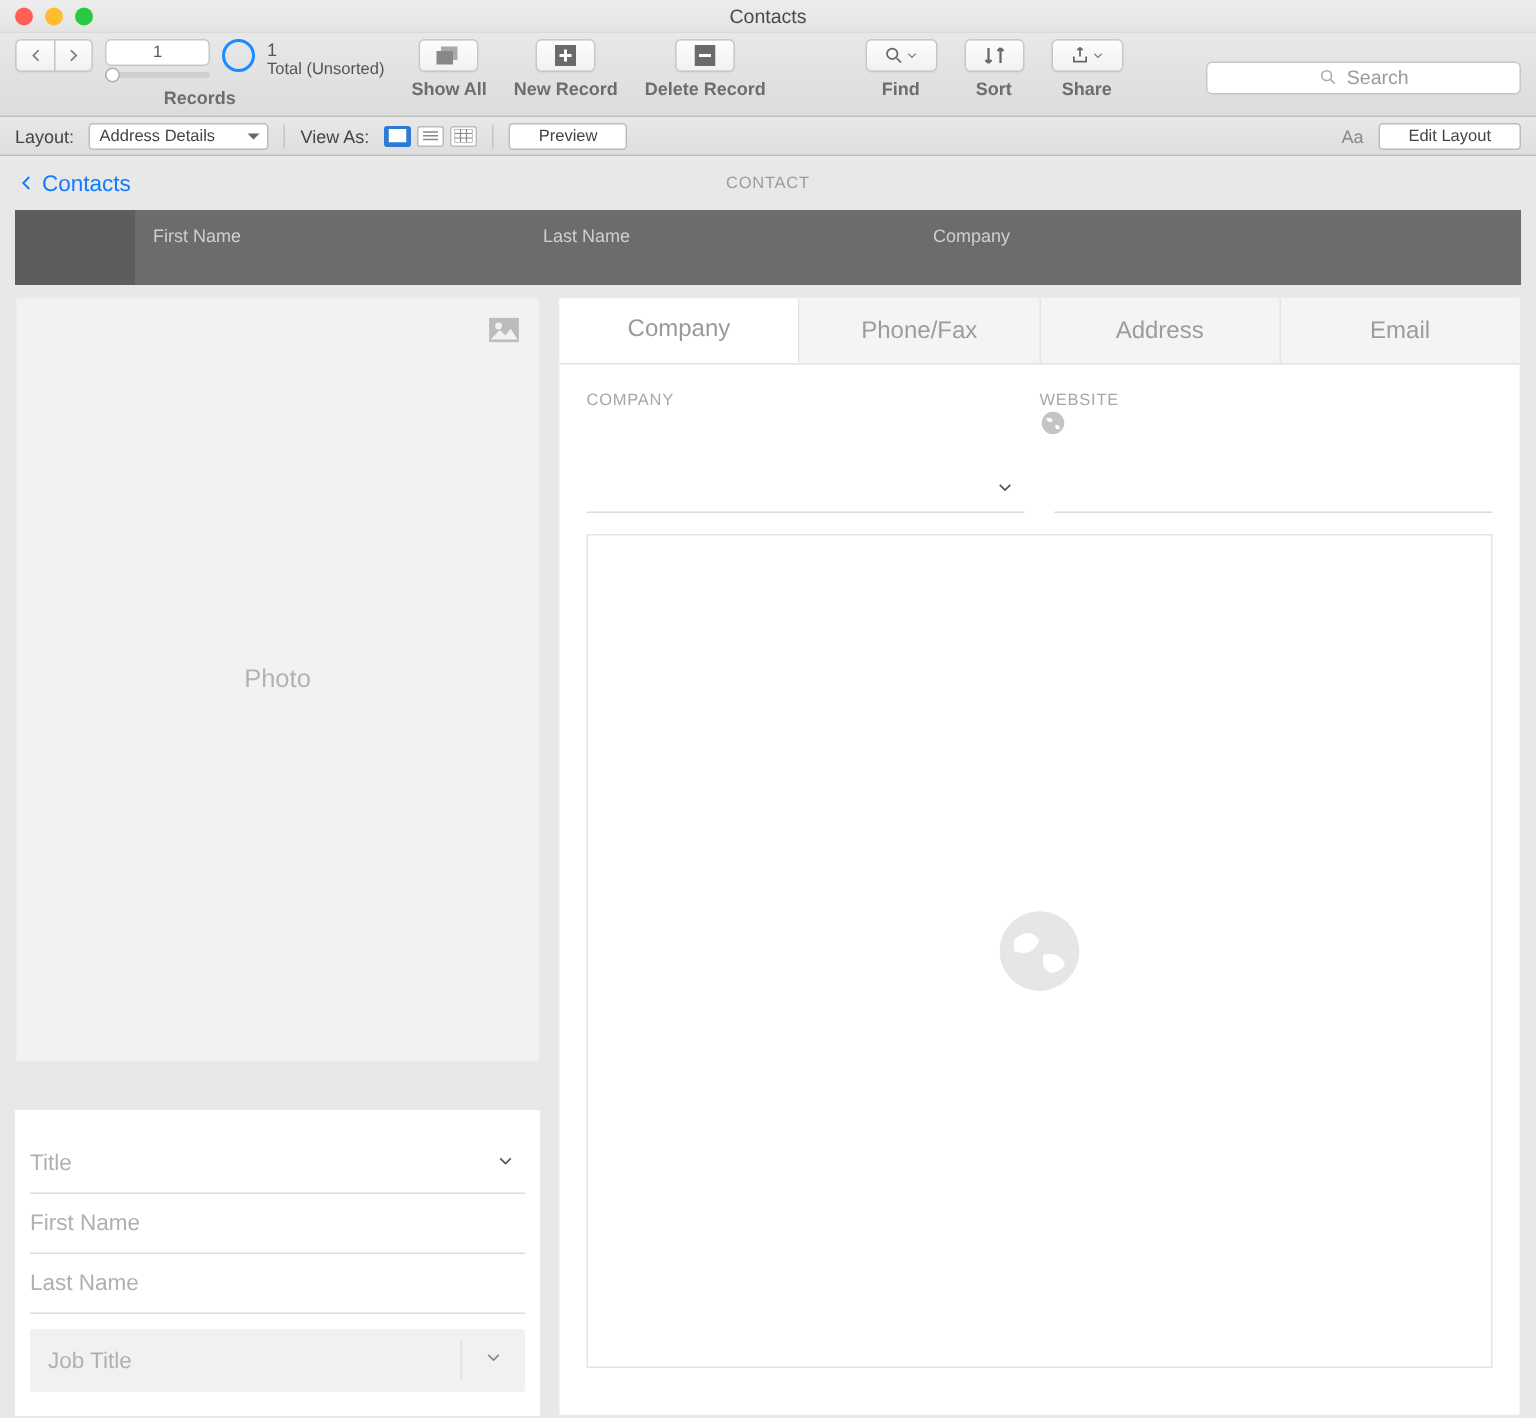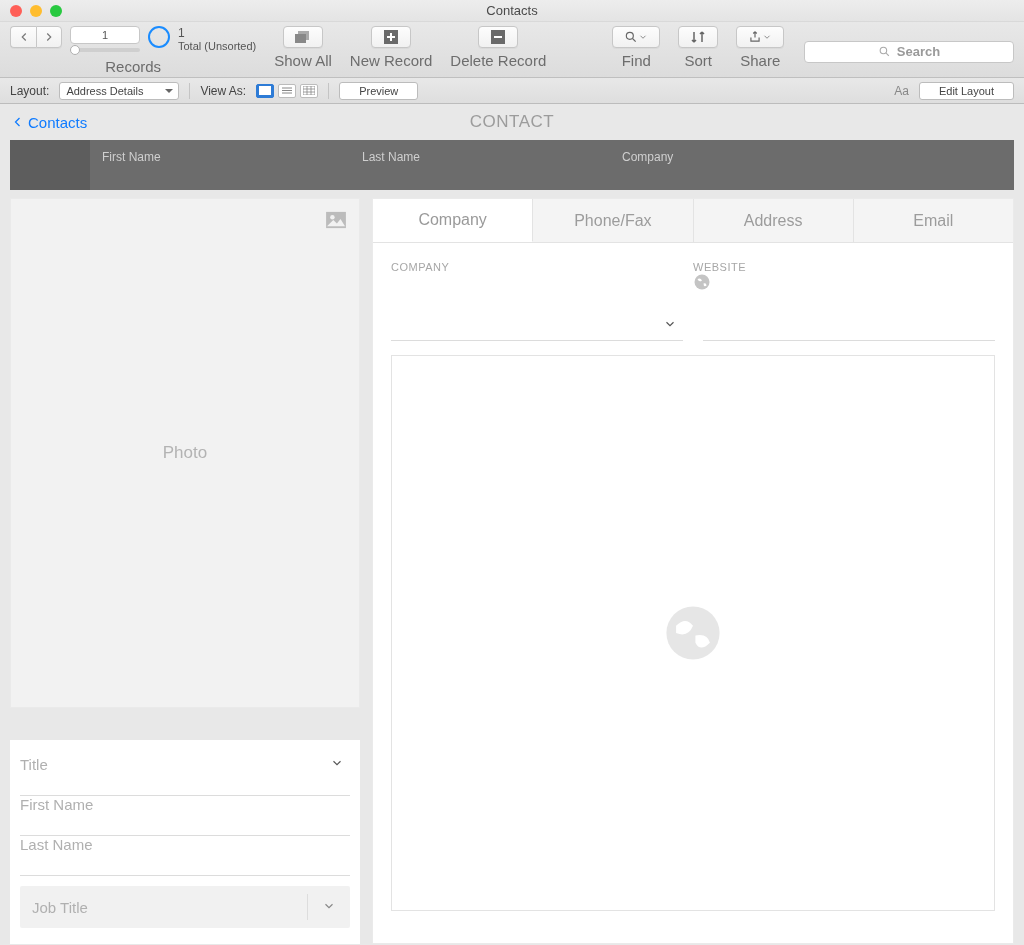--- a/index.html
+++ b/index.html
@@ -8,67 +8,67 @@
 
 .titlebar { height: 22px; background: linear-gradient(#ededed,#e4e4e4); display: flex; align-items: center; position: relative; border-bottom: 1px solid #d9d9d9;}
 .traffic { display: flex; gap: 8px; padding-left: 10px;}
 .dot { width: 12px; height: 12px; border-radius: 50%; }
 .dot.red{background:#ff5f57;} .dot.yellow{background:#ffbd2e;} .dot.green{background:#28c940;}
 .titlebar .title { position:absolute; left:0; right:0; text-align:center; font-size:13px; color:#4a4a4a;}
 
 
 .toolbar { height: 56px; background: linear-gradient(#e8e8e8,#dcdcdc); border-bottom:1px solid #bfbfbf; display:flex; align-items:flex-start; padding: 4px 10px 0 10px; gap: 18px;}
 .tgroup { display:flex; flex-direction:column; align-items:center; gap:2px;}
-.tgroup .lbl { font-size:15px; color:#6d6d6d; margin-top: 2px;}
+.tgroup .lbl { font-size:12px; color:#6d6d6d; margin-top: 2px; font-weight: bold;}
 .tbtn { height: 22px; background: linear-gradient(#fdfdfd,#f1f1f1); border:1px solid #c7c7c7; border-radius:4px; display:flex; align-items:center; justify-content:center; box-shadow: 0 1px 0 rgba(0,0,0,0.04);}
 .navbtns { display:flex;}
 .navbtns .tbtn:first-child{border-radius:4px 0 0 4px; border-right:none;}
 .navbtns .tbtn:last-child{border-radius:0 4px 4px 0;}
 .navbtns .tbtn{width:26px;}
 .records-group{display:flex; align-items:flex-start; gap:8px;}
 .slider-box{display:flex; flex-direction:column; align-items:center;}
 .slider-track{width:70px; height:18px; background:#fff; border:1px solid #c7c7c7; border-radius:4px; display:flex; align-items:center; justify-content:center; font-size:11px; color:#555; position:relative;}
 .slider-bar{width:70px;height:4px;background:#cfcfcf;border-radius:2px; margin-top:4px; position:relative;}
 .slider-knob{position:absolute; left:0; top:-3px; width:10px;height:10px;background:#fff;border:1px solid #b0b0b0;border-radius:50%;}
 .pie{width:22px;height:22px;border:2px solid #1a8cff;border-radius:50%;}
 .totals{font-size:11px;color:#555; line-height:1.2;}
 .totals .num{font-size:12px;}
 .sq{width:40px;}
-.searchbox{margin-left:auto; align-self:center;font-weight:bold;}
+.searchbox{margin-left:auto; align-self:center;}
 .searchbox .sfield{width:210px; height:22px; border:1px solid #c7c7c7; border-radius:4px; background:#fff; display:flex; align-items:center; justify-content:center; gap:6px; color:#9a9a9a; font-size:13px;}
 
 
 .layoutbar{height:26px; background:linear-gradient(#e8e8e8,#dedede); border-bottom:1px solid #bcbcbc; display:flex; align-items:center; padding:0 10px; gap:10px; font-size:12px; color:#444;}
 .layoutbar .sep{width:1px;height:16px;background:#c4c4c4;}
 .select{height:18px; border:1px solid #bcbcbc; border-radius:3px; background:#fff; padding:0 18px 0 6px; font-size:11px; display:flex; align-items:center; position:relative;}
 .select::after{content:""; position:absolute; right:5px; top:6px; border:4px solid transparent; border-top-color:#666;}
 .viewicons{display:flex;gap:4px;}
 .viewicon{width:18px;height:14px;border:1px solid #bcbcbc; border-radius:2px; background:#fff; display:flex;align-items:center;justify-content:center;}
 .viewicon.active{border-color:#2d7bd6; background:#2d7bd6;}
 .smallbtn{height:18px;border:1px solid #bcbcbc;border-radius:3px;background:#fff;padding:0 19px;font-size:11px; display:flex;align-items:center;}
 .layoutbar .right{margin-left:auto; display:flex; gap:10px; align-items:center;}
 
 
 .breadcrumb{height:36px; background:#e8e8e8; display:flex; align-items:center; padding:0 12px; position:relative;}
 .breadcrumb .back{color:#0f7bff; font-size:15px; display:flex; align-items:center; gap:4px; cursor:pointer;}
-.breadcrumb .center{position:absolute;left:0;right:0;text-align:center;font-size:17px;color:#9c9c9c;letter-spacing:0.5px;}
+.breadcrumb .center{position:absolute;left:0;right:0;text-align:center;font-size:11px;color:#9c9c9c;letter-spacing:0.5px;}
 
 
 .main{padding:0 10px 10px 10px; background:#e8e8e8;}
 .header-row{height:50px; background:#6c6c6c; display:flex; align-items:flex-start; padding-top:10px;}
 .header-cell{color:#cfcfcf; font-size:12px; padding-left:12px;}
 .hc-photo{width:80px; background:#5d5d5d; height:50px; margin-top:-10px;}
 .hc-first{flex:0 0 260px;} .hc-last{flex:0 0 260px;} .hc-company{flex:1;}
 
 .content{display:flex; gap:12px; margin-top:8px;}
 .leftcol{width:350px; display:flex; flex-direction:column;gap:32px;}
 .photo-box{height:510px; background:#f2f2f2; border:1px solid #eaeaea; position:relative; display:flex; align-items:center; justify-content:center; color:#b3b3b3; font-size:17px;}
 .photo-icon{position:absolute; top:12px; right:12px; color:#bcbcbc;}
 .fields{background:#fff; padding:16px 10px 16px 10px;}
-.ufield{border:none; border-bottom:1px solid #dcdcdc; height:40px; display:flex; align-items:flex-start; font-size:15px; color:#b0b0b0; position:relative;}
+.ufield{border:none; border-bottom:1px solid #dcdcdc; height:40px; display:flex; align-items:center; font-size:15px; color:#b0b0b0; position:relative;}
 .ufield .chev{position:absolute;right:6px;}
 .jobtitle{height:42px;background:#f1f1f1;border:none;border-radius:2px;display:flex;align-items:center;padding:0 12px;color:#b0b0b0;font-size:15px;position:relative;margin-top:10px;}
 .jobtitle .sep{position:absolute;right:42px;top:8px;bottom:8px;width:1px;background:#ddd;}
 .jobtitle .chev{position:absolute;right:14px;}
 
 .rightcol{flex:1; background:#fff; border:1px solid #eaeaea;}
 .tabs{height:44px; display:flex; background:#f4f4f4; border-bottom:1px solid #e3e3e3;}
 .tab{flex:1; display:flex; align-items:center; justify-content:center; color:#9c9c9c; font-size:16px; border-right:1px solid #e3e3e3; cursor:pointer;}
 .tab:last-child{border-right:none;}
 .tab.active{background:#fff; border-bottom:1px solid #fff; color:#9a9a9a; position:relative; top:0;}

